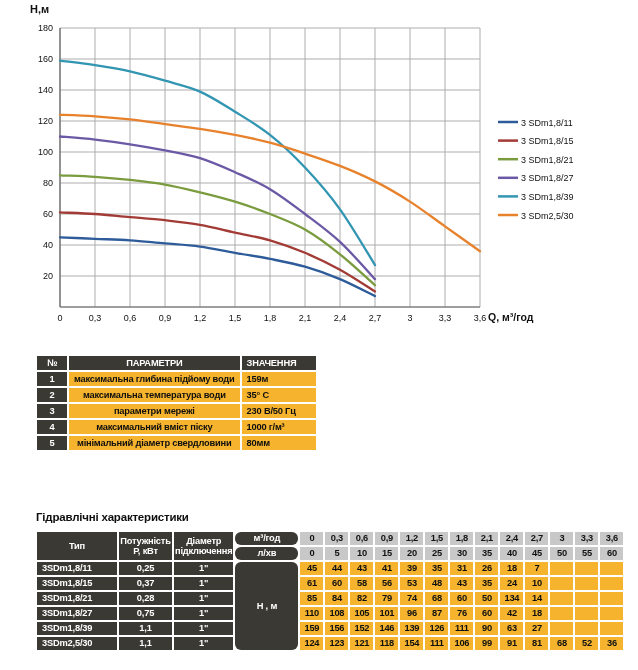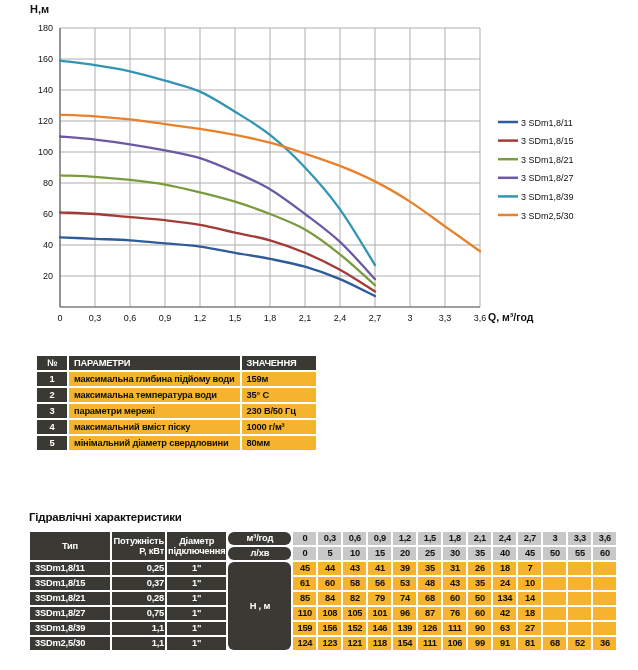--- a/index.html
+++ b/index.html
@@ -1,36 +1,36 @@
 <!DOCTYPE html>
 <html><head>
 <meta charset="utf-8">
 <style>
   html,body{margin:0;padding:0;background:#ffffff;}
   body{width:638px;height:670px;font-family:"Liberation Sans",sans-serif;}
   .page{position:relative;width:638px;height:670px;overflow:hidden;background:#fff;}
   svg text{font-family:"Liberation Sans",sans-serif;}
   #chart{position:absolute;left:0;top:0;}
   section.tech{position:absolute;left:35px;top:354px;}
-  section.hydro{position:absolute;left:28px;top:511px;}
+  section.hydro{position:absolute;left:35px;top:511px;}
   h2.tbl-title{margin:0 0 7px 1px;font-size:11.5px;font-weight:bold;color:#0f0f0f;letter-spacing:-0.2px;}
   table{border-collapse:separate;border-spacing:2px;}
   th,td{font-size:9.3px;font-weight:bold;height:13px;line-height:11px;white-space:nowrap;letter-spacing:-0.2px;vertical-align:middle;}
   .dark{background:#3A3934;color:#ffffff;}
   .gold{background:#F5B32E;color:#0f0f0f;}
   .grayc{background:#C8C8C8;color:#111111;}
   .c{text-align:center;padding:0 1px;}
   .l{text-align:left;padding:0 5px;}
   .pre{white-space:pre-line;line-height:10.5px;}
   .h14{height:14px;}
   .w-num{width:28px;}
-  .w-par{width:157px;}
+  .w-par{width:157px;text-align:center;}
   .w-val{width:64px;}
   .w-type{width:70px;}
-  .w-pow{width:51px;text-align:right;}
+  .w-pow{width:51px;}
   .w-dia{width:55px;}
   .w-lab{width:61px;border-radius:6px;}
   .w-q{width:21px;}
 </style>
 </head>
 <body>
 
 <div class="page">
 
   <svg id="chart" width="638" height="344" viewBox="0 0 638 344">

